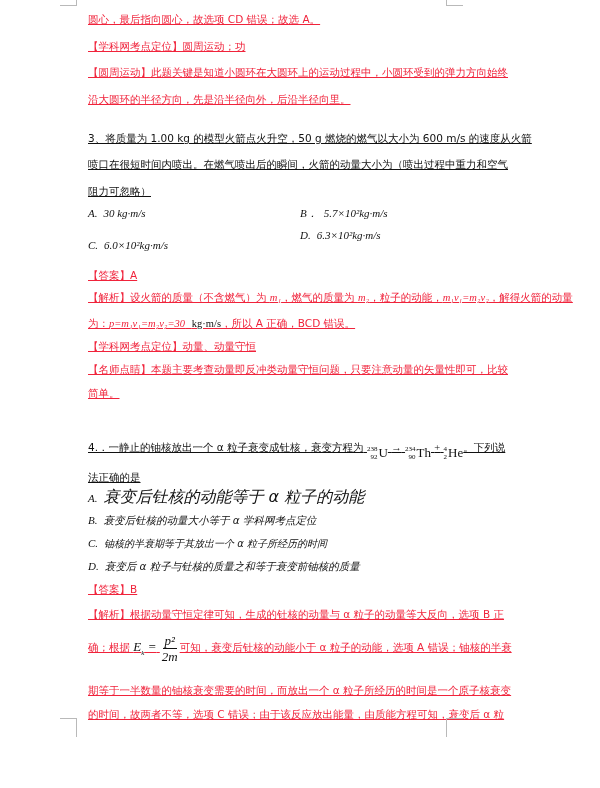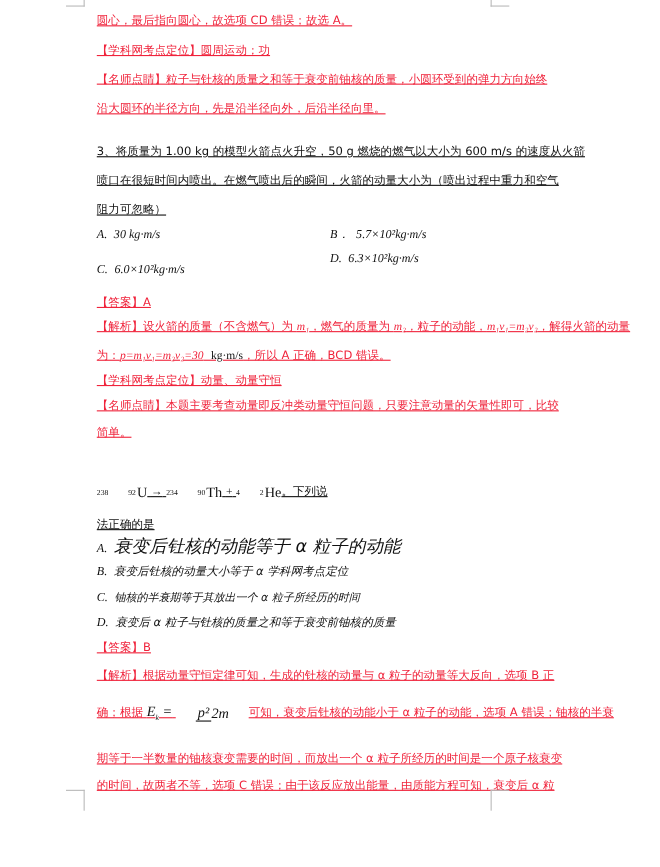--- a/index.html
+++ b/index.html
@@ -14,35 +14,35 @@
   .c-br { left: 446px; top: 718px; width: 16px; height: 18px; border-left-width: 1px; border-top-width: 1px; }
 
   .line { position: absolute; left: 88px; white-space: nowrap; font-size: 10.5px; line-height: 14px; color: #111; text-decoration: underline; }
   .red { color: #f0233b; }
   .serif { font-family: "Liberation Serif", serif; }
   .it { font-style: italic; font-family: "Liberation Serif", serif; margin-top: 40px; }
   .opt { position: absolute; white-space: nowrap; font-size: 11px; line-height: 14px; color: #111; font-style: italic; }
   .opt .lbl { font-family: "Liberation Serif", serif; margin-right: 6px; }
   sup, sub { font-size: 7px; }
   .nuc { display: inline-flex; align-items: center; font-family: "Liberation Serif", serif; font-size: 13px; }
-  .nuc .stack { display: inline-flex; flex-direction: row; font-size: 7px; line-height: 8px; text-align: right; margin-right: 1px; gap: 18px; }
-  .frac { display: inline-flex; align-items: center; vertical-align: middle; font-family: "Liberation Serif", serif; font-style: italic; font-size: 13px; color: #111; margin: 0 18px; }
+  .nuc .stack { display: inline-flex; flex-direction: column; font-size: 7px; line-height: 8px; text-align: right; margin-right: 1px; }
+  .frac { display: inline-flex; flex-direction: column; align-items: center; vertical-align: middle; font-family: "Liberation Serif", serif; font-style: italic; font-size: 13px; color: #111; margin: 0 2px; }
   .frac .num { border-bottom: 1px solid #111; padding: 0 2px; line-height: 15px; }
   .frac .den { line-height: 15px; }
   .ek { font-family: "Liberation Serif", serif; font-style: italic; font-size: 13px; color: #111; }
 </style>
 </head>
 <body>
 
 <div class="corner c-tl"></div>
 <div class="corner c-tr"></div>
 
 <div class="line red" style="top:12px">圆心，最后指向圆心，故选项 CD 错误；故选 A。</div>
 <div class="line red" style="top:39px">【学科网考点定位】圆周运动；功</div>
-<div class="line red" style="top:65px">【名师点睛】粒子与钍核的质量之和等于衰变前铀核的质量，小圆环受到的弹力方向始终</div>
+<div class="line red" style="top:65px">【圆周运动】此题关键是知道小圆环在大圆环上的运动过程中，小圆环受到的弹力方向始终</div>
 <div class="line red" style="top:92px">沿大圆环的半径方向，先是沿半径向外，后沿半径向里。</div>
 
 <div class="line" style="top:131px">3、将质量为 1.00 kg 的模型火箭点火升空，50 g 燃烧的燃气以大小为 600 m/s 的速度从火箭</div>
 <div class="line" style="top:157px">喷口在很短时间内喷出。在燃气喷出后的瞬间，火箭的动量大小为（喷出过程中重力和空气</div>
 <div class="line" style="top:184px">阻力可忽略）</div>
 
 <div class="opt" style="left:88px; top:206px">
   <span class="lbl">A.</span><span class="serif">30 kg·m/s</span>
 </div>
 <div class="opt" style="left:300px; top:206px">
@@ -60,20 +60,21 @@
   <span>【解析】设火箭的质量（不含燃气）为 </span><span class="it">m₁</span><span>，燃气的质量为 </span><span class="it">m₂</span><span>，粒子的动能，</span><span class="it">m₁v₁=m₂v₂</span><span>，解得火箭的动量</span>
 </div>
 <div class="line red" style="top:316px">
   <span>为：</span><span class="it">p=m₁v₁=m₂v₂=30</span>&nbsp;&nbsp;<span class="serif" style="color:#111">kg·m/s</span><span>，所以 A 正确，BCD 错误。</span>
 </div>
 <div class="line red" style="top:339px">【学科网考点定位】动量、动量守恒</div>
 <div class="line red" style="top:362px">【名师点睛】本题主要考查动量即反冲类动量守恒问题，只要注意动量的矢量性即可，比较</div>
 <div class="line red" style="top:386px">简单。</div>
 
 <div class="line" style="top:437px; line-height:20px">
+  <span>4.．一静止的铀核放出一个 α 粒子衰变成钍核，衰变方程为</span>
   <span class="nuc">
       <span class="stack">
         <span>238</span>
         <span>92</span>
       </span>
       <span>U</span>
     </span>
   <span class="serif">→</span>
   <span class="nuc">
       <span class="stack">

